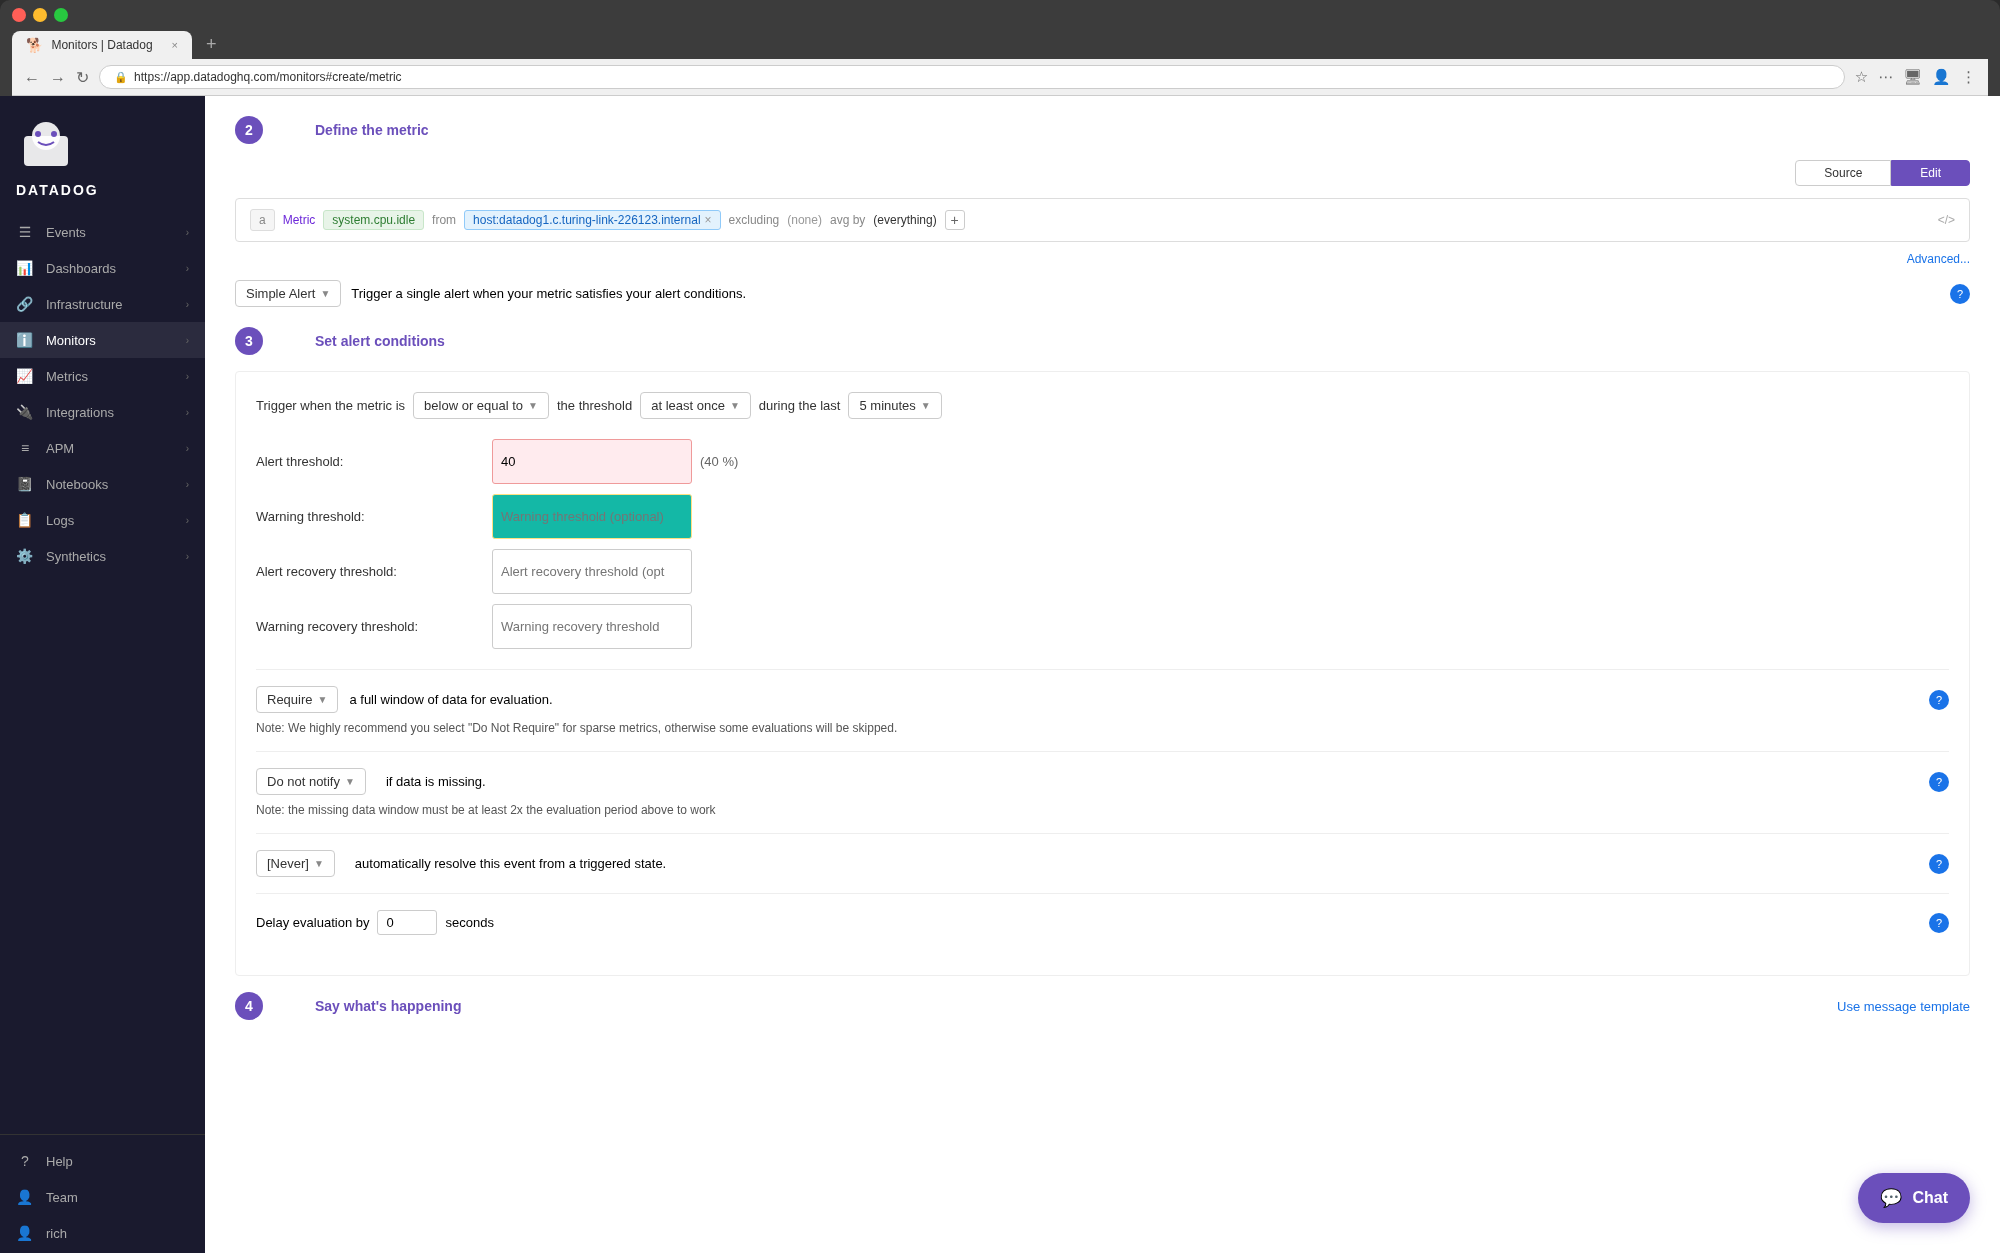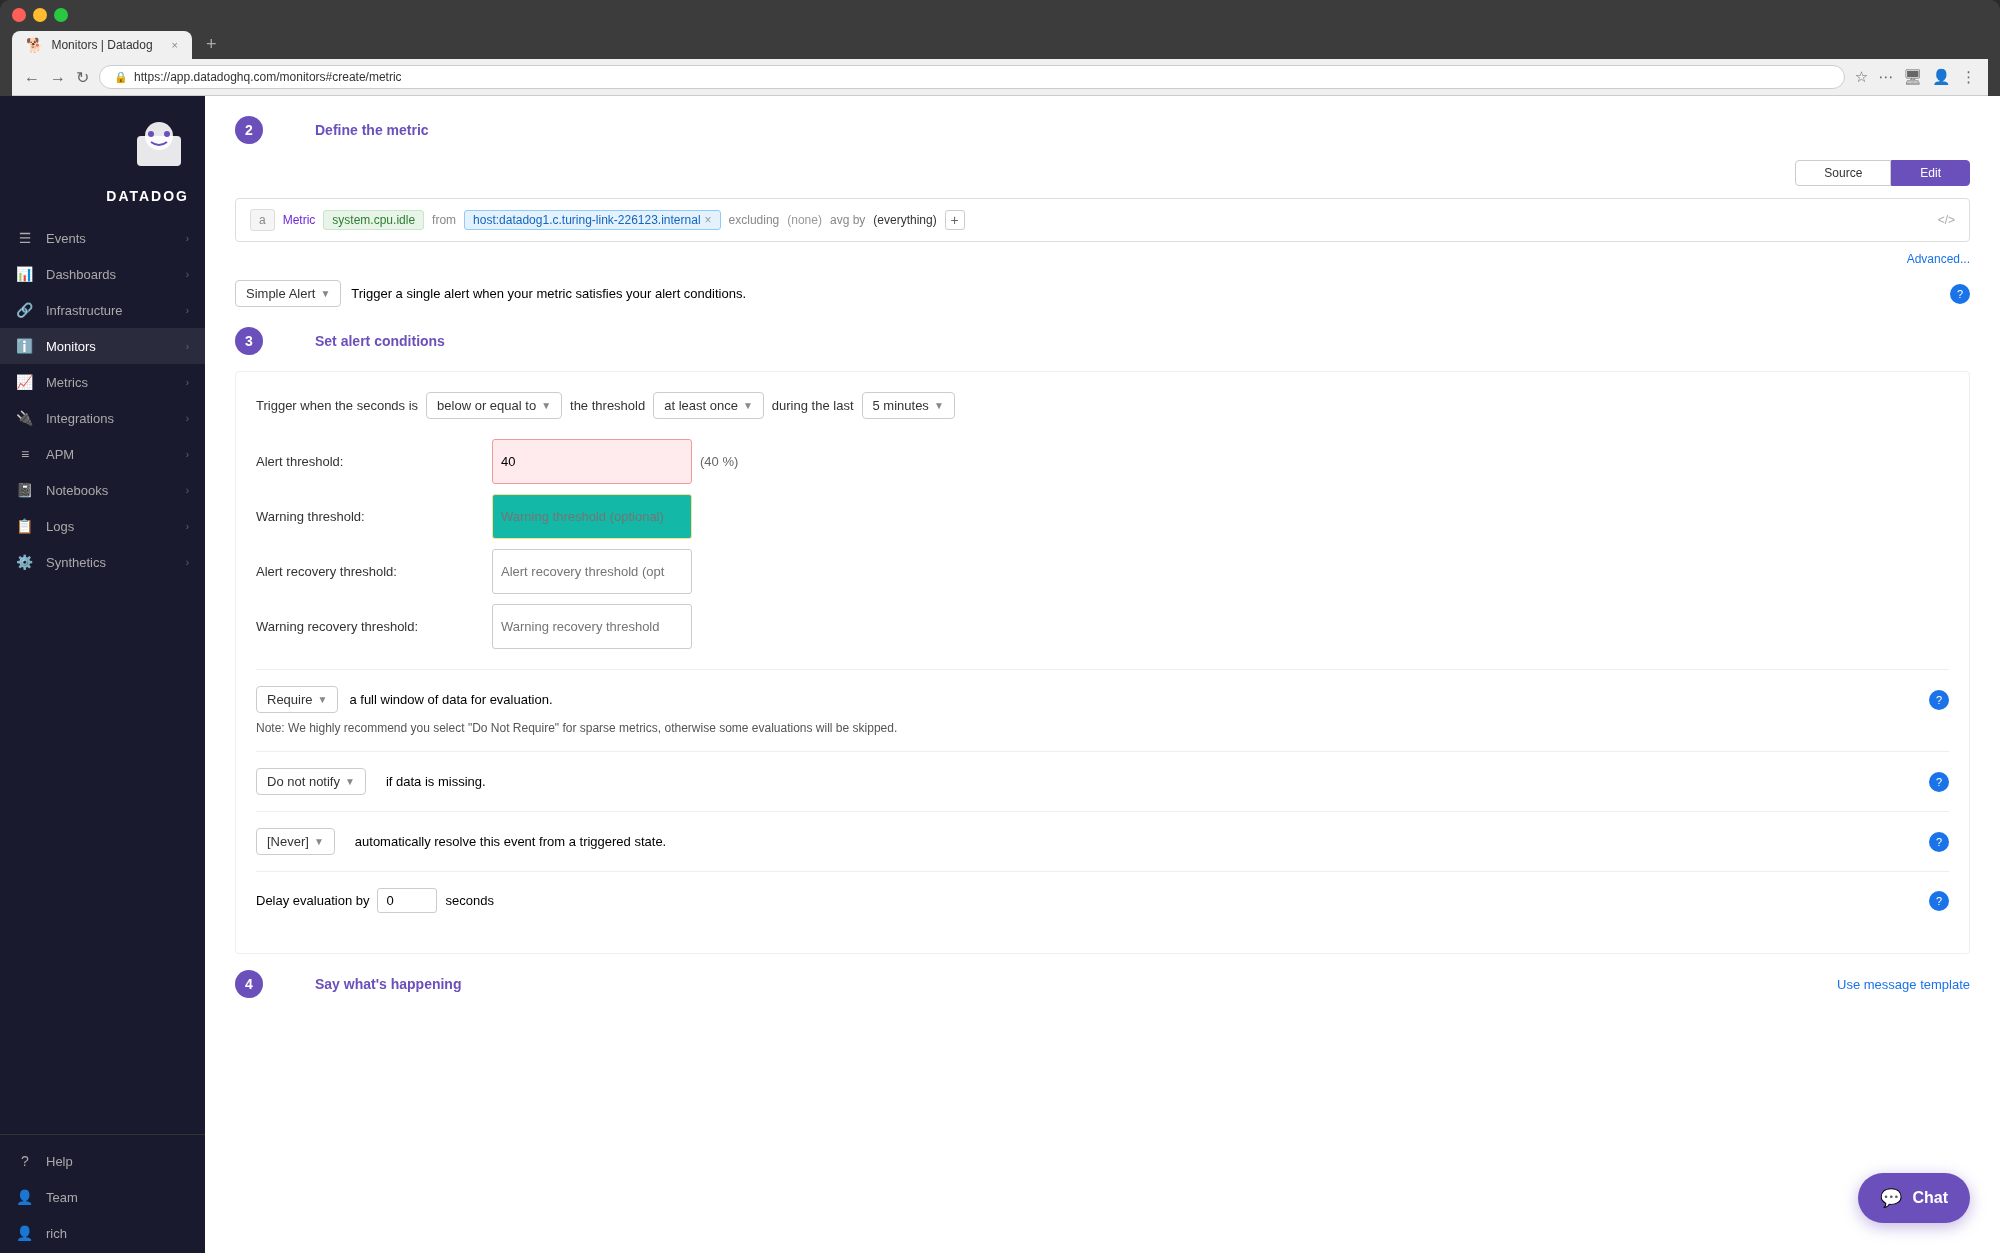--- a/index.html
+++ b/index.html
@@ -68,22 +68,22 @@
       background: #1a1a2e;
       color: #ccc;
       display: flex;
       flex-direction: column;
       flex-shrink: 0;
     }
     .sidebar-logo {
       padding: 20px 16px 16px;
       display: flex;
       flex-direction: column;
-      align-items: flex-end;
-      gap: 12px;
+      align-items: flex-start;
+      gap: 6px;
     }
     .logo-img {
       width: 60px;
       height: 60px;
       background: transparent;
       display: flex;
       align-items: center;
       justify-content: center;
     }
     .logo-text { color: white; font-size: 14px; font-weight: 700; letter-spacing: 2px; }
@@ -514,21 +514,21 @@
     </div>
 
     <div class="section-header">
       <div class="step-badge">3</div>
       <h2 class="section-title">Set alert conditions</h2>
     </div>
 
     <div class="alert-conditions-section">
 
       <div class="trigger-row">
-        <span class="trigger-label">Trigger when the seconds is</span>
+        <span class="trigger-label">Trigger when the metric is</span>
         <button class="dropdown-btn">
           <span>below or equal to</span>
           <span class="arrow">▼</span>
         </button>
         <span class="trigger-label">the threshold</span>
         <button class="dropdown-btn">
           <span>at least once</span>
           <span class="arrow">▼</span>
         </button>
         <span class="trigger-label">during the last</span>
@@ -576,20 +576,21 @@
       <hr class="divider">
 
       <div class="settings-row">
         <button class="dropdown-btn">
           <span>Do not notify</span>
           <span class="arrow">▼</span>
         </button>
         <span>if data is missing.</span>
         <div class="help-icon">?</div>
       </div>
+      <p class="settings-note">Note: the missing data window must be at least 2x the evaluation period above to work</p>
 
       <hr class="divider">
 
       <div class="settings-row">
         <button class="dropdown-btn">
           <span>[Never]</span>
           <span class="arrow">▼</span>
         </button>
         <span>automatically resolve this event from a triggered state.</span>
         <div class="help-icon">?</div>

